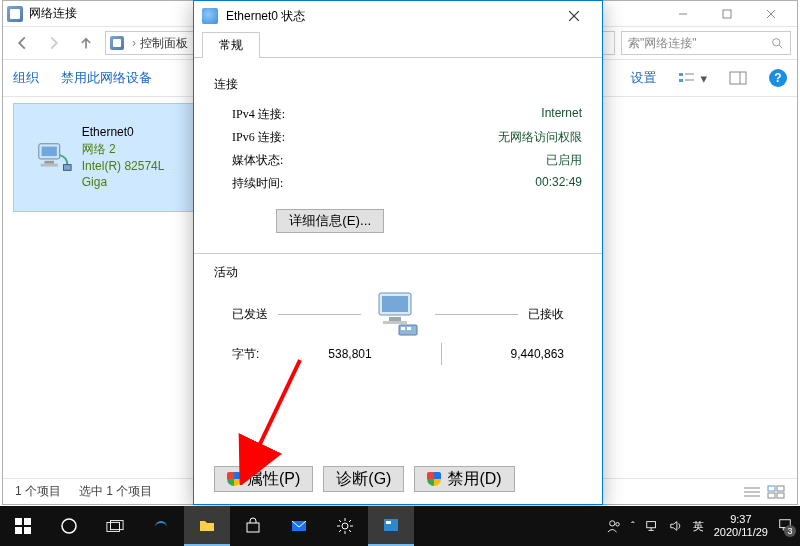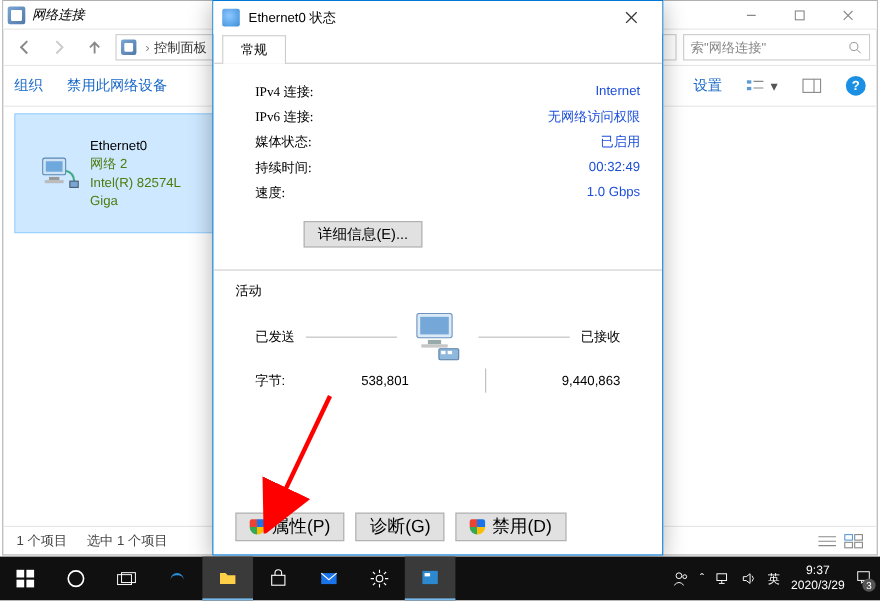--- a/index.html
+++ b/index.html
@@ -22,21 +22,20 @@
     background: #fff;
     border: 1px solid #b0b0b0;
   }
   .explorer-titlebar {
     height: 26px;
     background: #fff;
     display: flex;
     align-items: center;
     padding: 0 4px;
     border-bottom: 1px solid #e5e5e5;
-    font-style: italic;
   }
   .explorer-title-icon {
     width: 16px; height: 16px;
     background: linear-gradient(135deg,#7aa6d4,#4f79a8);
     margin-right: 6px; border-radius:2px;
     position:relative;
   }
   .explorer-title-icon::after{
     content:"";position:absolute;inset:3px;background:#fff;border-radius:1px;
   }
@@ -134,21 +133,21 @@
   .dlg-tab{
     border:1px solid #ccc;border-bottom:none;
     padding:4px 16px;background:#fff;position:relative;top:1px;
   }
   .dlg-body{
     padding:14px 20px 10px 20px;flex:1;overflow:hidden;
   }
   .section-title{margin:4px 0 10px 0;}
   .kv{display:flex;justify-content:space-between;padding:3px 0 3px 18px;white-space:nowrap;}
   .kv .k{color:#000;font-family:Liberation Serif, serif;}
-  .kv .v{color:#1d4ed8;}
+  .kv .v{color:#14532d;}
   .details-btn{
     margin:14px 0 10px 62px;
     width:108px;height:24px;border:1px solid #adadad;background:#e1e1e1;
   }
   .hr{border-top:1px solid #ccc;margin:10px -20px;}
   .activity-row{
     display:flex;align-items:center;justify-content:space-between;padding:0 18px;margin-top:8px;
   }
   .activity-line{flex:1;height:1px;background:#bbb;margin:0 10px;}
   .monitor-icon{width:54px;height:46px;}
@@ -306,39 +305,36 @@
       <svg width="12" height="12" viewBox="0 0 10 10">
           <line x1="1" y1="1" x2="9" y2="9" stroke="#333"></line>
           <line x1="9" y1="1" x2="1" y2="9" stroke="#333"></line>
         </svg>
     </div>
   </div>
   <div class="dlg-tabstrip">
     <div class="dlg-tab">常规</div>
   </div>
   <div class="dlg-body">
+    <div class="section-title">连接</div>
     <div class="kv">
         <span class="k">IPv4 连接:</span>
         <span class="v">Internet</span>
       </div>
     <div class="kv">
         <span class="k">IPv6 连接:</span>
         <span class="v">无网络访问权限</span>
       </div>
     <div class="kv">
         <span class="k">媒体状态:</span>
         <span class="v">已启用</span>
       </div>
     <div class="kv">
         <span class="k">持续时间:</span>
         <span class="v">00:32:49</span>
-      </div>
-    <div class="kv">
-        <span class="k">速度:</span>
-        <span class="v">1.0 Gbps</span>
       </div>
     <button class="details-btn">详细信息(E)...</button>
     <div class="hr"></div>
 
     <div class="section-title">活动</div>
     <div class="activity-row">
       <span>已发送</span>
       <span class="activity-line"></span>
       <svg class="monitor-icon" viewBox="0 0 54 46">
         <rect x="8" y="2" width="32" height="22" rx="2" fill="#dceaf7" stroke="#6b93bd"></rect>
@@ -459,21 +455,21 @@
         <line x1="7" y1="10" x2="7" y2="13" stroke="#fff"></line>
         <line x1="4" y1="13" x2="10" y2="13" stroke="#fff"></line>
       </svg>
     <svg viewBox="0 0 16 16">
         <path d="M2 6h3l4-3v10l-4-3H2z" fill="none" stroke="#fff"></path>
         <path d="M11 5 q3 3 0 6" fill="none" stroke="#fff"></path>
       </svg>
     <span>英</span>
     <div class="clock">
       <div>9:37</div>
-      <div>2020/3/29</div>
+      <div>2020/11/29</div>
     </div>
     <div style="position:relative;">
       <svg viewBox="0 0 16 16" width="18" height="18">
           <rect x="2" y="2" width="12" height="9" fill="none" stroke="#fff"></rect>
           <path d="M6 11 v3 l3 -3" fill="none" stroke="#fff"></path>
         </svg>
       <span style="position:absolute;right:-4px;bottom:-3px;background:#555;border-radius:50%;width:12px;height:12px;font-size:9px;display:flex;align-items:center;justify-content:center;">3</span>
     </div>
   </div>
 </div>

